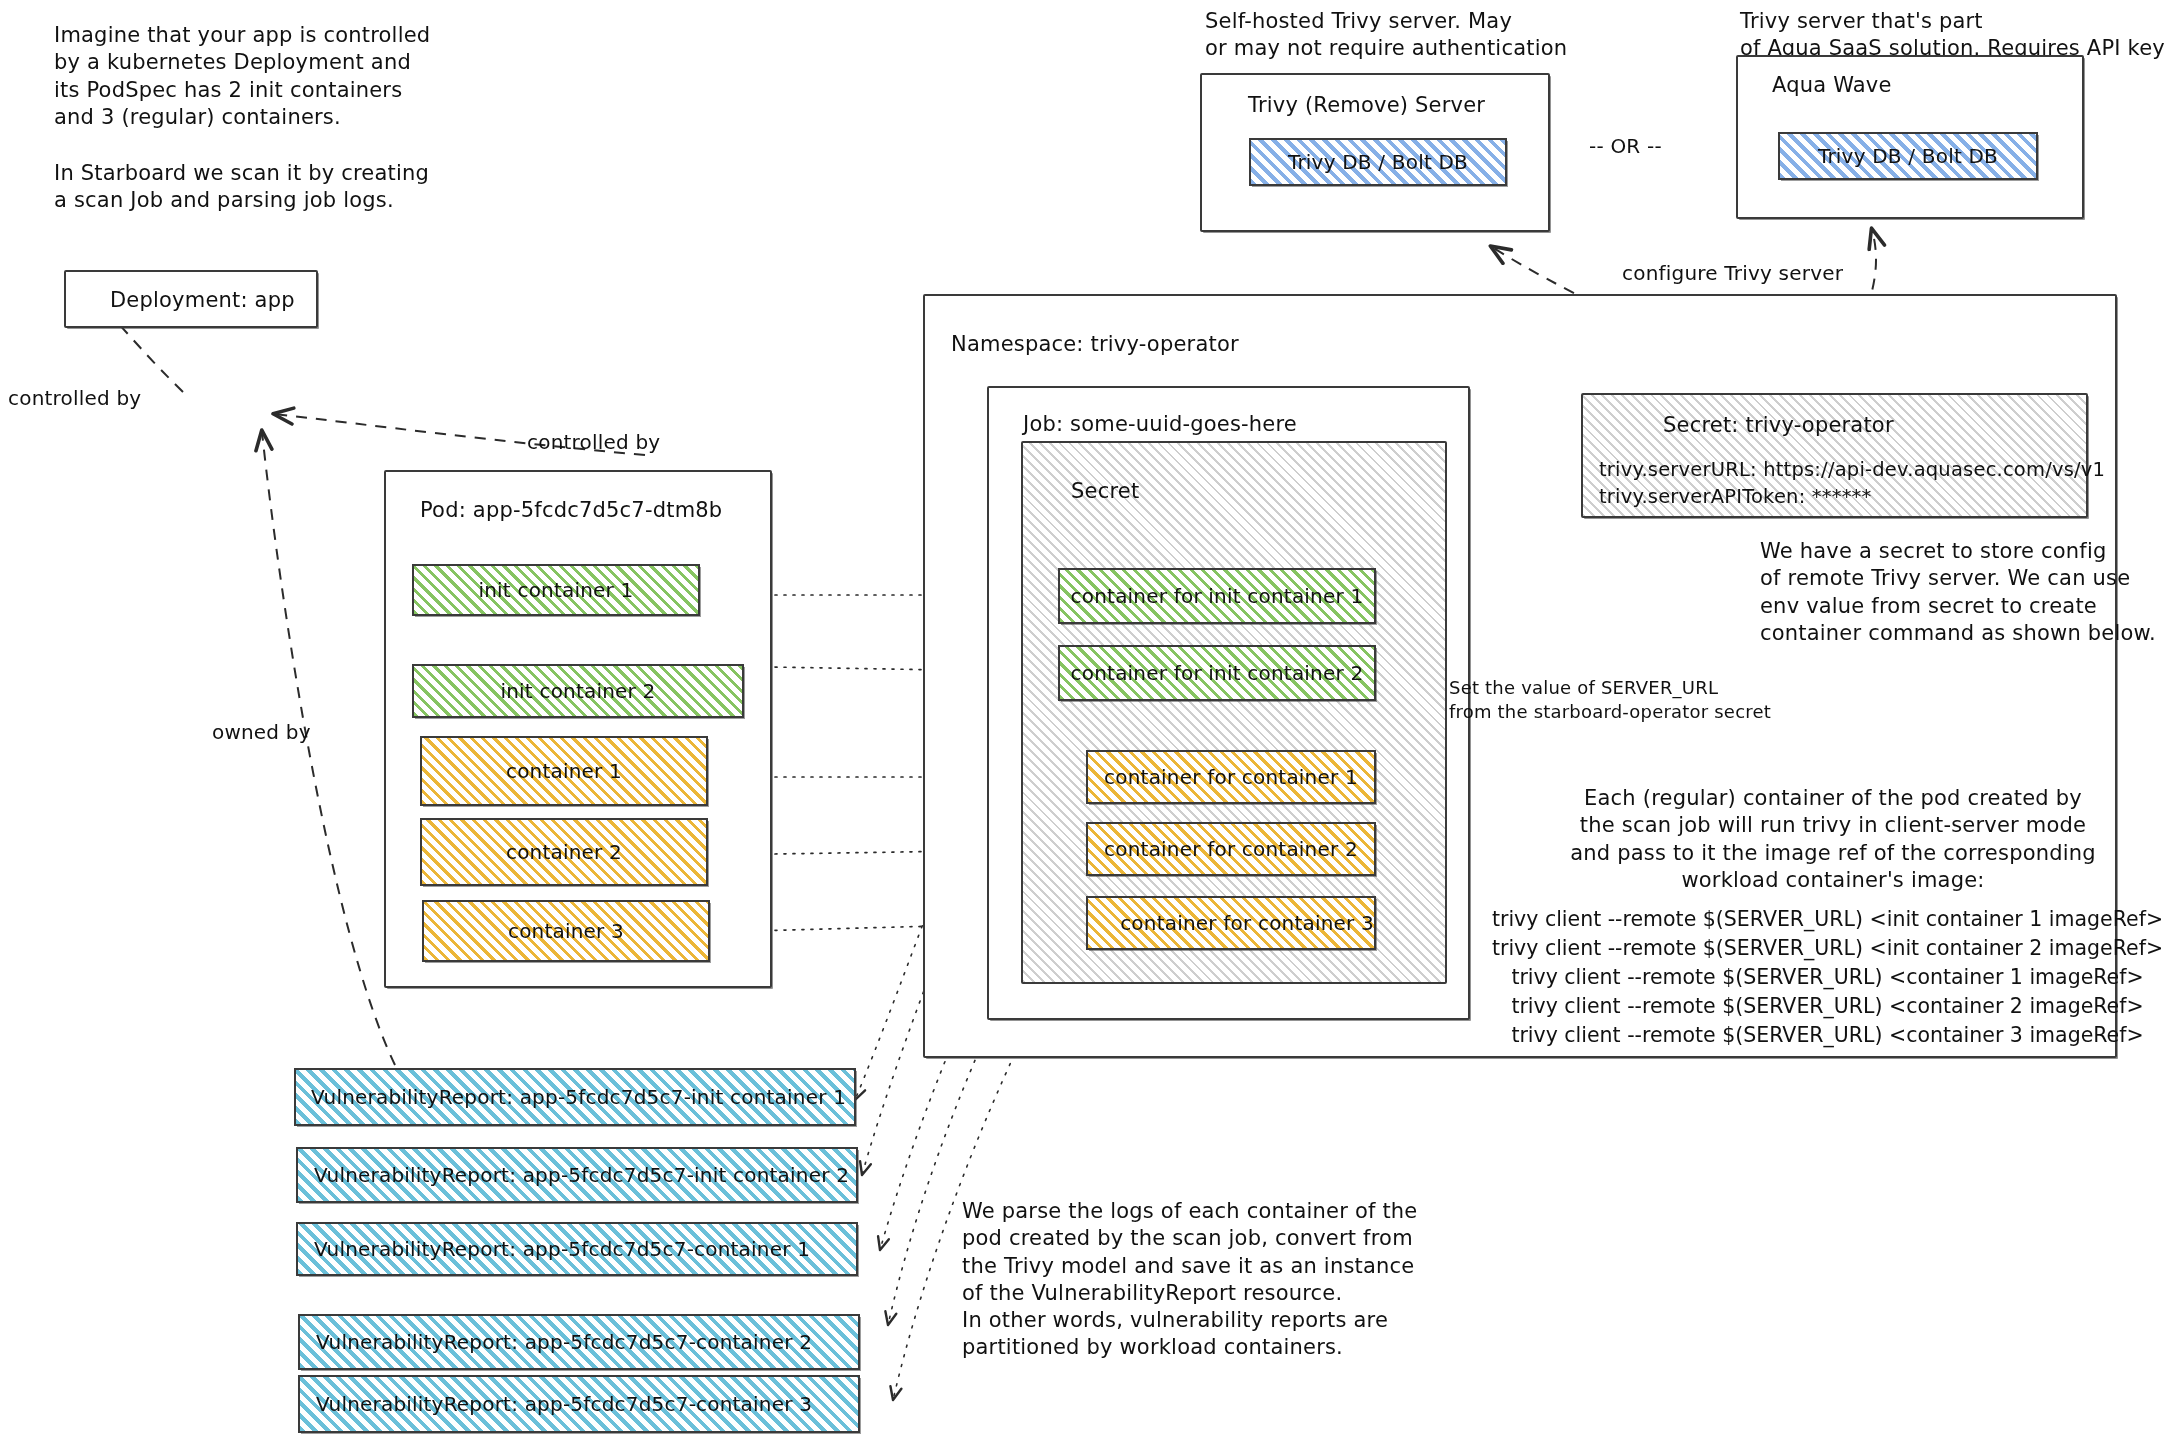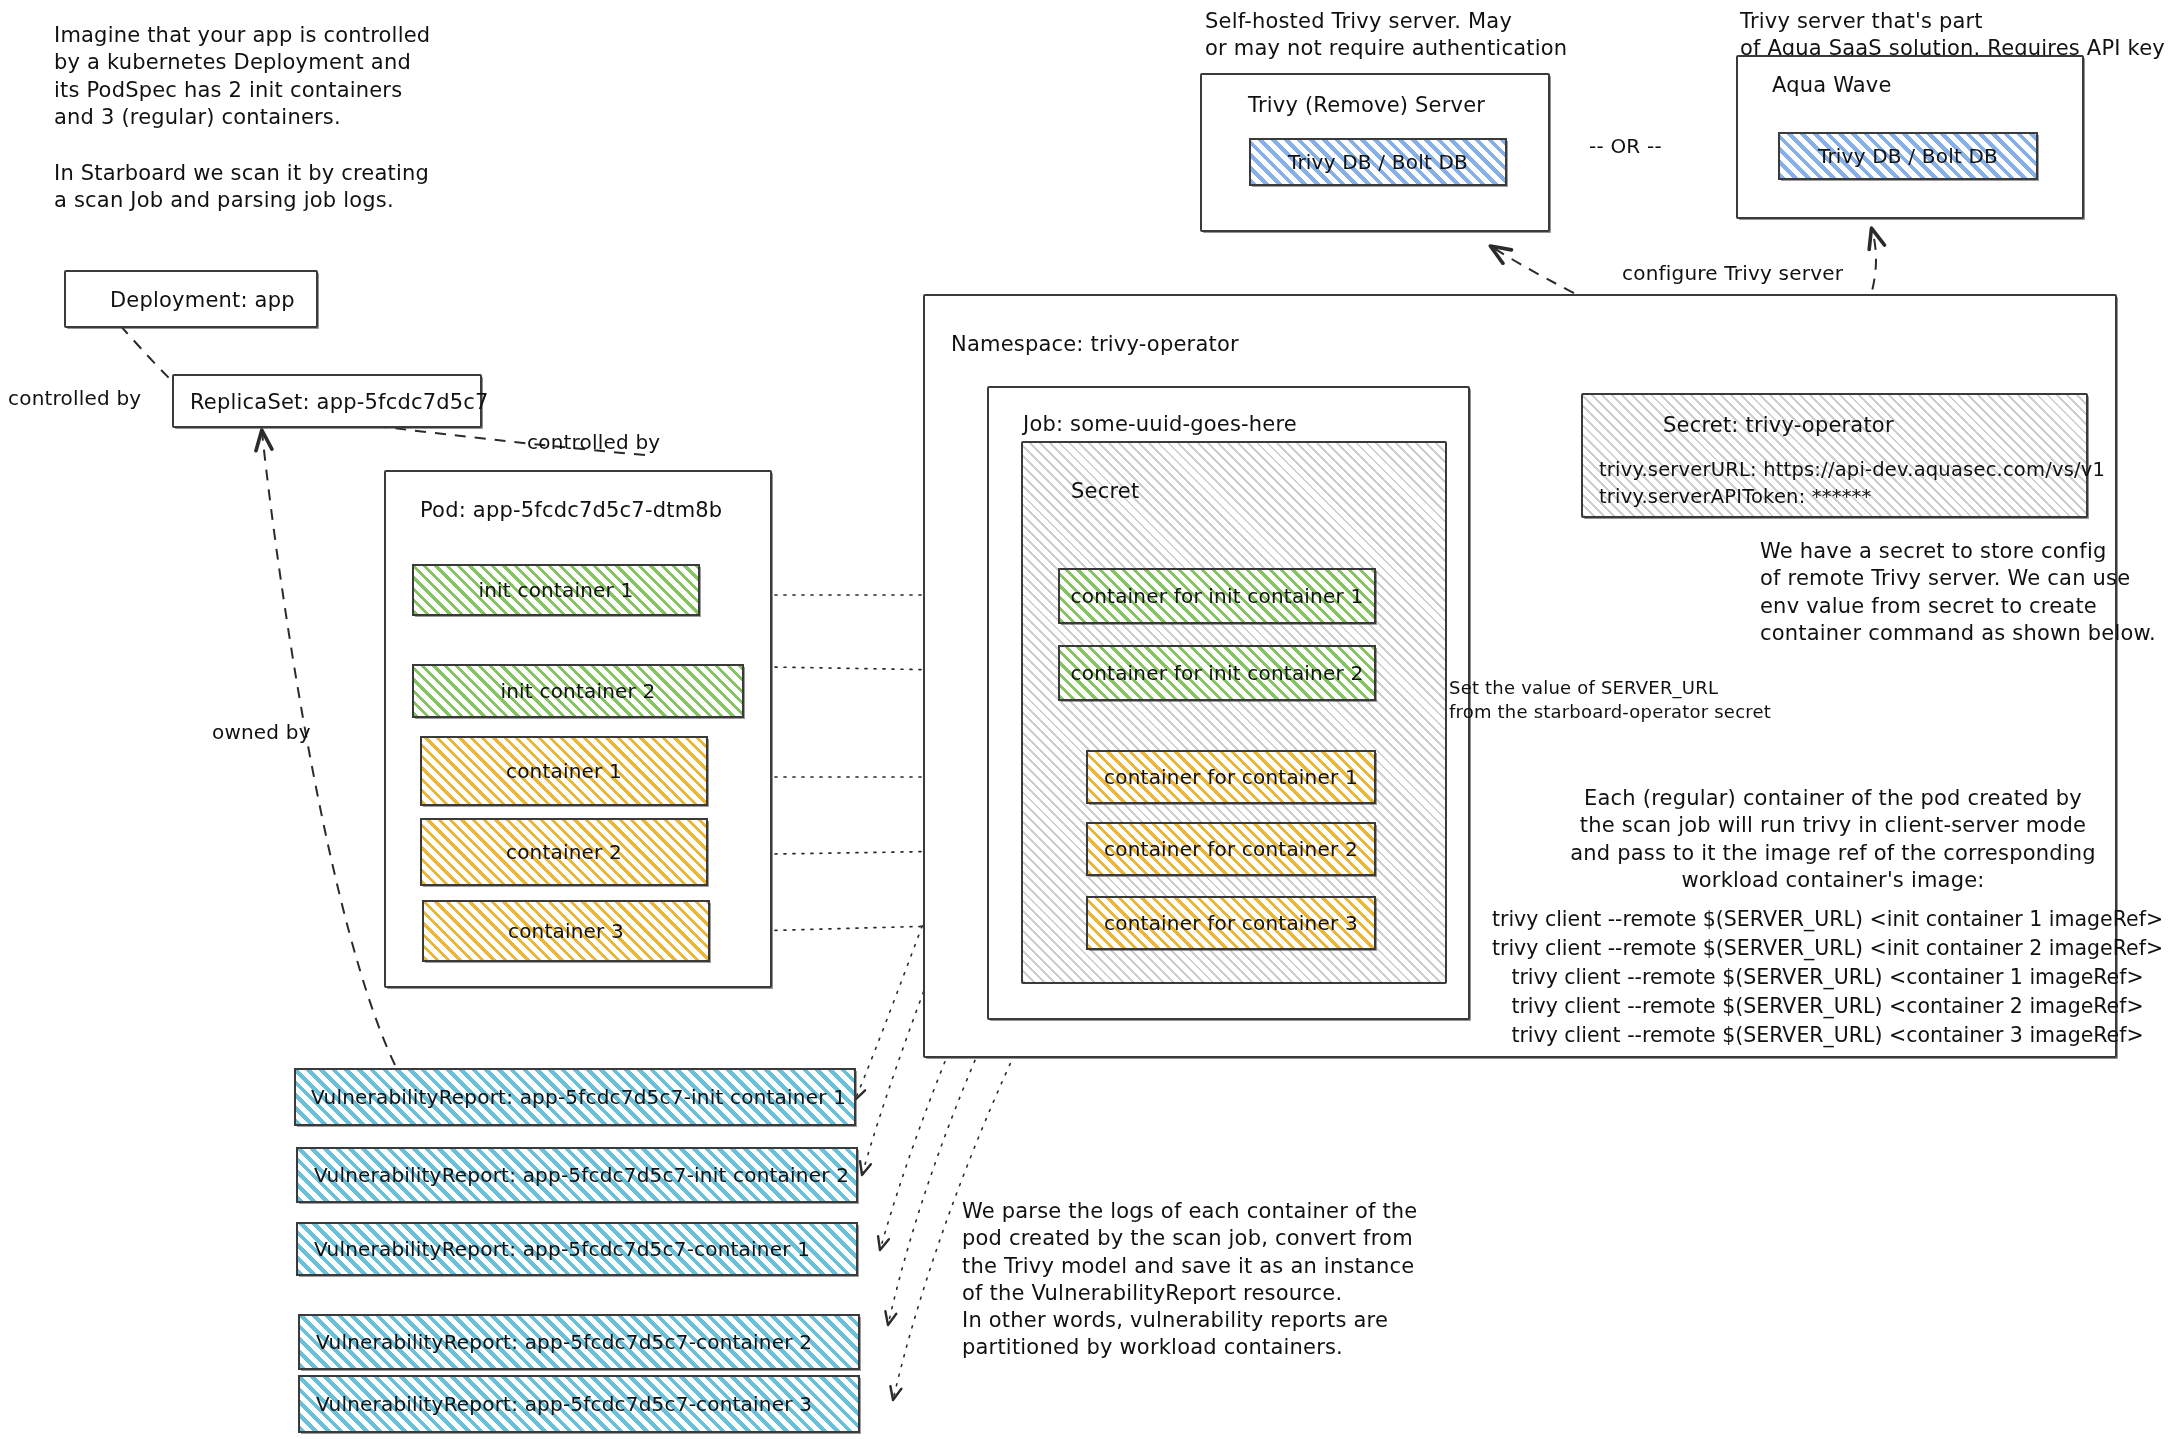--- a/index.html
+++ b/index.html
@@ -153,23 +153,20 @@
 by a kubernetes Deployment and
 its PodSpec has 2 init containers
 and 3 (regular) containers.</div>
   <div class="note" style="left:54px; top:160px; width:400px;">In Starboard we scan it by creating
 a scan Job and parsing job logs.</div>
 
   <div class="box" style="left:64px; top:270px; width:254px; height:58px;">
     <span class="cap" style="left:44px; top:16px;">Deployment: app</span>
   </div>
 
-  <div class="box" style="left:172px; top:374px; width:310px; height:54px;">
-    <span class="cap" style="left:16px; top:14px;">ReplicaSet: app-5fcdc7d5c7</span>
-  </div>
 
   <div class="lbl" style="left:8px; top:386px;">controlled by</div>
   <div class="lbl" style="left:527px; top:430px;">controlled by</div>
   <div class="lbl" style="left:212px; top:720px;">owned by</div>
 
   <div class="box" style="left:384px; top:470px; width:388px; height:518px;">
     <span class="cap" style="left:34px; top:26px;">Pod: app-5fcdc7d5c7-dtm8b</span>
   </div>
   <div class="pill hatch-green" style="left:412px; top:564px; width:288px; height:52px;">
     <span>init container 1</span>
@@ -204,21 +201,21 @@
   </div>
   <div class="pill hatch-green" style="left:1058px; top:645px; width:318px; height:56px;">
     <span>container for init container 2</span>
   </div>
   <div class="pill hatch-amber" style="left:1086px; top:750px; width:290px; height:54px;">
     <span>container for container 1</span>
   </div>
   <div class="pill hatch-amber" style="left:1086px; top:822px; width:290px; height:54px;">
     <span>container for container 2</span>
   </div>
-  <div class="pill hatch-amber" style="left:1086px; top:896px; width:290px; height:54px;">
+  <div class="pill hatch-amber" style="left:1086px; top:896px; width:290px; height:54px;justify-content:flex-end;">
     <span>container for container 3</span>
   </div>
 
   <div class="box hatch-grey" style="left:1581px; top:393px; width:507px; height:125px;">
     <span class="cap" style="left:80px; top:18px;">Secret: trivy-operator</span>
     <span class="cap" style="left:16px; top:63px; font-size:19.5px;">trivy.serverURL: https://api-dev.aquasec.com/vs/v1</span>
     <span class="cap" style="left:16px; top:90px; font-size:19.5px;">trivy.serverAPIToken: ******</span>
   </div>
 
   <div class="note" style="left:1205px; top:8px; width:430px;">Self-hosted Trivy server. May

